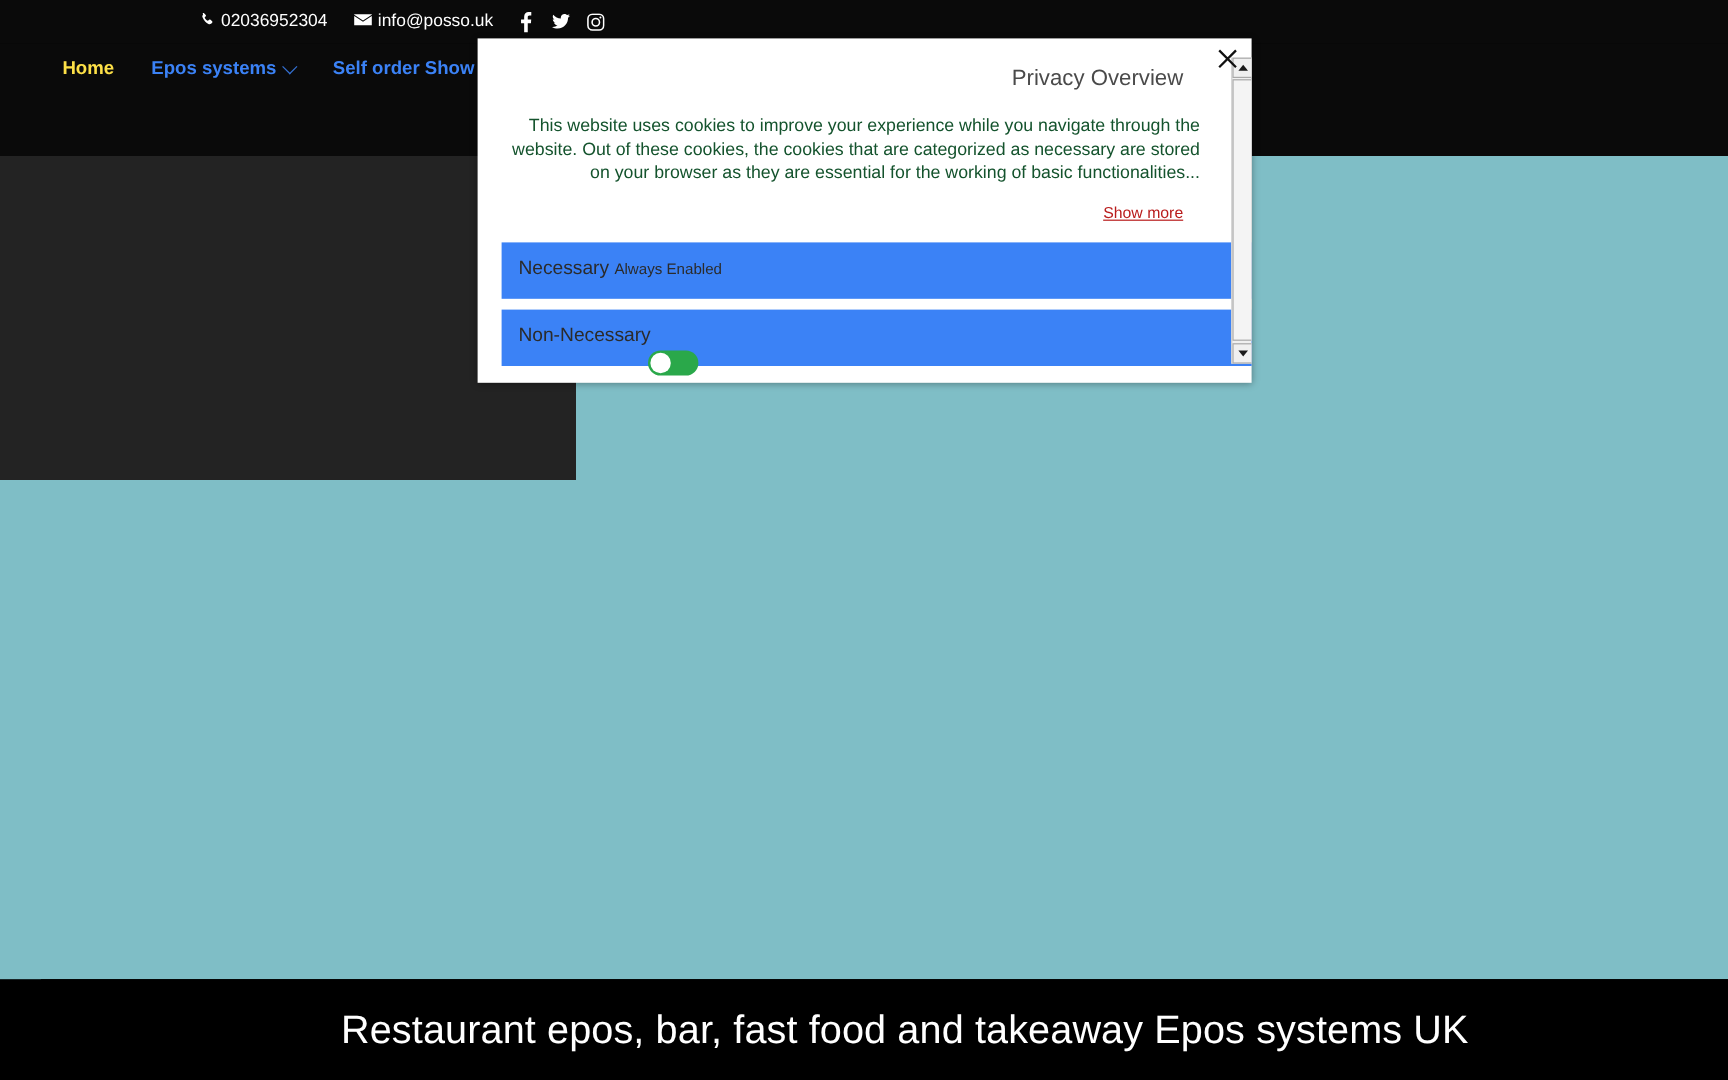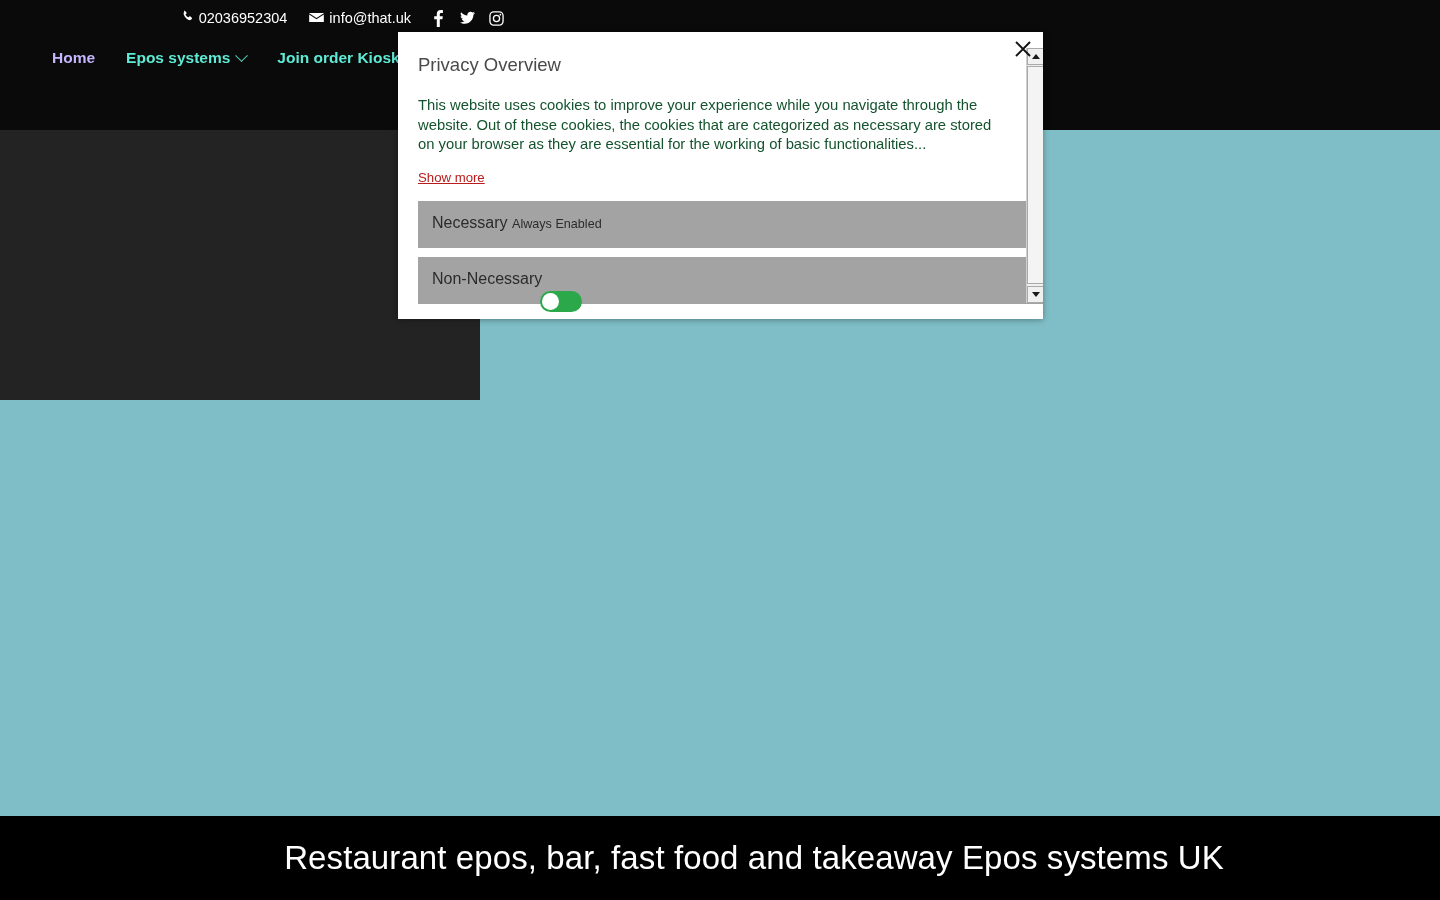--- a/index.html
+++ b/index.html
@@ -40,24 +40,24 @@
     position: absolute; left: 0; top: 36px; width: 1440px; height: 94px;
     background: #0a0a0a;
   }
   .navrow {
     position: absolute; left: 0; top: 0; width: 1440px; height: 44px;
     display: flex; align-items: center; gap: 0;
     padding-left: 52px;
   }
   .navitem {
     display: flex; align-items: center; gap: 7px;
-    font-size: 15.5px; font-weight: 700; color: #5eead4;
+    font-size: 15.5px; font-weight: 700; color: #3b82f6;
     white-space: nowrap; margin-right: 31px; cursor: pointer;
   }
-  .navitem.active { color: #c4b5fd; }
+  .navitem.active { color: #fde047; }
   .caret {
     display: inline-block; width: 9px; height: 9px;
     border-right: 1.6px solid currentColor; border-bottom: 1.6px solid currentColor;
     transform: rotate(45deg) translate(-2px,-2px); opacity: .85;
   }
 
   
   .hero {
     position: absolute; left: 0; top: 130px; width: 1440px; height: 686px;
     background: #7fbec6;
@@ -91,33 +91,34 @@
 
   
   .modal {
     position: absolute; left: 398px; top: 32px; width: 645px; height: 287px;
     background: #ffffff; overflow: hidden;
     box-shadow: 0 1px 6px rgba(0,0,0,.35);
   }
   .modal-inner {
     position: absolute; left: 0; top: 0; width: 608px; height: 287px;
     padding: 22px 20px 0 20px;
+    text-align: right;
   }
   .modal-title {
     font-size: 18.5px; color: #4a4a4a; font-weight: 400; margin-bottom: 20px;
   }
   .modal-body {
     font-size: 14.8px; line-height: 19.5px; color: #14532d; width: 582px;
   }
   .showmore {
     display: inline-block; margin-top: 15px;
     font-size: 13.2px; color: #b91c1c; text-decoration: underline; cursor: pointer;
   }
   .cat-row {
-    position: relative; background: #a3a3a3; width: 668px; height: 47px;
+    position: relative; background: #3b82f6; width: 668px; height: 47px;
     margin-top: 15px;
   }
   .cat-row.second { margin-top: 9px; }
   .cat-label {
     position: absolute; left: 14px; top: 13px;
     font-size: 16px; color: #2b2b2b; font-weight: 400; white-space: nowrap;
   }
   .cat-sub {
     font-size: 12.6px; color: #2b2b2b;
   }
@@ -180,21 +181,21 @@
         </span>
         <span class="tb-link">02036952304</span>
       </div>
 
       <div class="tb-item" style="margin-left:12px">
         <span class="icon-svg">
           <svg width="15" height="11" viewBox="0 0 16 12" fill="#fff">
             <path d="M0 1.3V1h16v.3L8 6.6 0 1.3zM0 2.6l8 5.2 8-5.2V11H0V2.6z"></path>
           </svg>
         </span>
-        <span class="tb-link">info@that.uk</span>
+        <span class="tb-link">info@posso.uk</span>
       </div>
 
       <div class="social-row">
         <span class="social-ic">
           <svg width="9" height="17" viewBox="0 0 9 17" fill="#fff">
             <path d="M5.8 17V9.3h2.6l.4-3H5.8V4.4c0-.9.2-1.5 1.5-1.5h1.6V.1C8.6.1 7.7 0 6.6 0 4.3 0 2.8 1.4 2.8 4v2.3H.2v3h2.6V17h3z"></path>
           </svg>
         </span>
         <span class="social-ic">
           <svg width="16" height="14" viewBox="0 0 16 14" fill="#fff">
@@ -219,21 +220,21 @@
       <div class="navitem active">
         <span>Home</span>
       </div>
 
       <div class="navitem">
         <span>Epos systems</span>
         <i class="caret"></i>
       </div>
 
       <div class="navitem">
-        <span>Join order Kiosk</span>
+        <span>Self order Show</span>
       </div>
 
       <div class="navitem">
         <span>Website £99+vat</span>
         <i class="caret"></i>
       </div>
 
       <div class="navitem">
         <span>Join Posso Buyers Club</span>
       </div>

